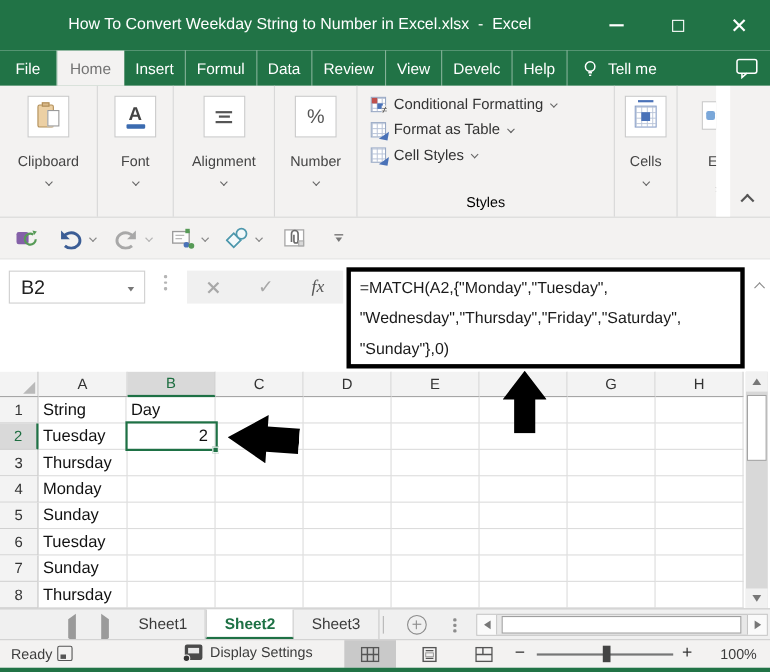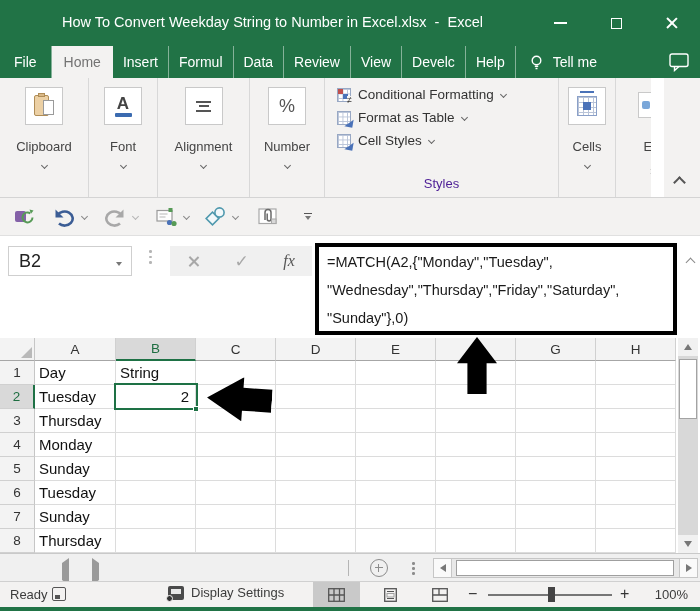--- a/index.html
+++ b/index.html
@@ -51,21 +51,21 @@
   .g-styles { align-items:flex-start; padding-left:12px; }
   .srow { display:flex; align-items:center; gap:7px; margin-bottom:8px; cursor:pointer; }
   .srow .slabel { font-size:13.5px; color:#333; }
   .sgicon { position:relative; width:14px; height:14px; background:#fff; border:1px solid #98a8c4;
             background-image:linear-gradient(#b9c4d8 1px,transparent 1px),linear-gradient(90deg,#b9c4d8 1px,transparent 1px);
             background-size:4.5px 4.5px; }
   .sgicon .rsq { position:absolute; left:0; top:0; width:5px; height:5px; background:#c0504d; }
   .sgicon .bsq { position:absolute; left:5px; top:5px; width:5px; height:5px; background:#4a72b8; }
   .sgicon .neq { position:absolute; right:-2px; bottom:-4px; font-size:9px; color:#333; background:#f3f2f1; line-height:9px; }
   .sgicon .pen { position:absolute; right:-3px; bottom:-3px; width:0; height:0; border-left:8px solid transparent; border-bottom:8px solid #4a72b8; transform:rotate(10deg); }
-  .scaption { position:absolute; bottom:6px; left:0; width:100%; text-align:center; font-size:13px; color:#4c1d95; }
+  .scaption { position:absolute; bottom:6px; left:0; width:100%; text-align:center; font-size:13px; color:#000000; }
   
   .cellsicon { position:relative; width:20px; height:20px; background:#fff; border:1px solid #8aa0c8;
                background-image:linear-gradient(#b9c4d8 1px,transparent 1px),linear-gradient(90deg,#b9c4d8 1px,transparent 1px);
                background-size:5px 5px; }
   .cellsicon .csq { position:absolute; left:5px; top:5px; width:8px; height:8px; background:#4a72b8; }
   .cellsicon .cbar { position:absolute; left:2px; top:-6px; width:14px; height:2px; background:#4a72b8; }
   .edsliver { position:absolute; left:22px; top:14px; width:14px; height:26px; background:#fff; border:1px solid #c9c9c9; }
   .edsliver i { position:absolute; left:3px; top:8px; width:8px; height:8px; background:#7aa7d9; border-radius:2px; }
   .edmore { position:absolute; right:10px; top:86px; color:#888; font-size:12px; cursor:pointer; }
   .edstrip { position:absolute; right:0px; top:0; width:13px; height:119px; background:#fff; }
@@ -402,22 +402,22 @@
       <div class="colh sel">B</div>
       <div class="colh">C</div>
       <div class="colh">D</div>
       <div class="colh">E</div>
       <div class="colh">F</div>
       <div class="colh">G</div>
       <div class="colh">H</div>
     </div>
     <div class="grow">
       <div class="rowh">1</div>
+      <div class="cell">String</div>
       <div class="cell ca">Day</div>
-      <div class="cell">String</div>
       <div class="cell"></div>
         <div class="cell"></div>
         <div class="cell"></div>
         <div class="cell"></div>
         <div class="cell"></div>
         <div class="cell"></div>
     </div>
     <div class="grow">
       <div class="rowh sel">2</div>
       <div class="cell ca">Tuesday</div>
@@ -507,20 +507,25 @@
         </div>
     </div>
   </div>
 
   <div class="arrow-up"></div>
   <div class="arrow-left"></div>
 
   <div class="sheetbar">
     <span class="tnav prev"><span class="tri-lf-g"></span></span>
     <span class="tnav next"><span class="tri-rt-g"></span></span>
+    <div class="tabs">
+      <span class="stab">Sheet1</span>
+      <span class="stab active">Sheet2</span>
+      <span class="stab">Sheet3</span>
+    </div>
     <span class="tabdiv"></span>
     <span class="addsheet">
         <i class="ph"></i>
         <i class="pv"></i>
       </span>
     <span class="tabdots">
         <i></i>
         <i></i>
         <i></i>
       </span>

